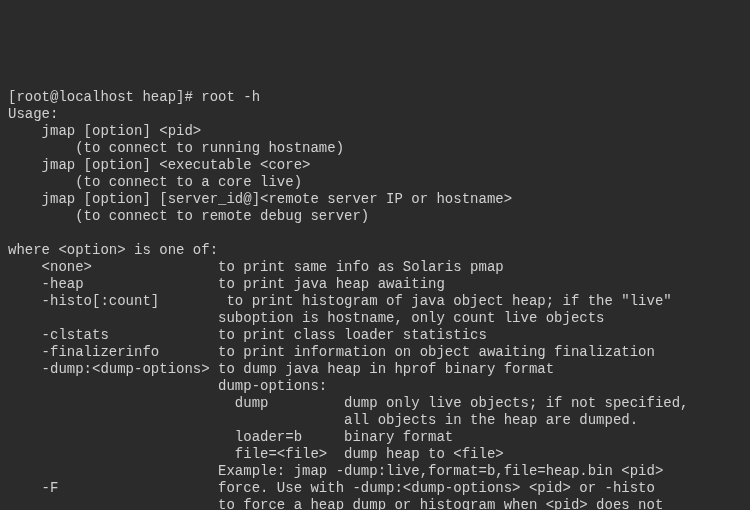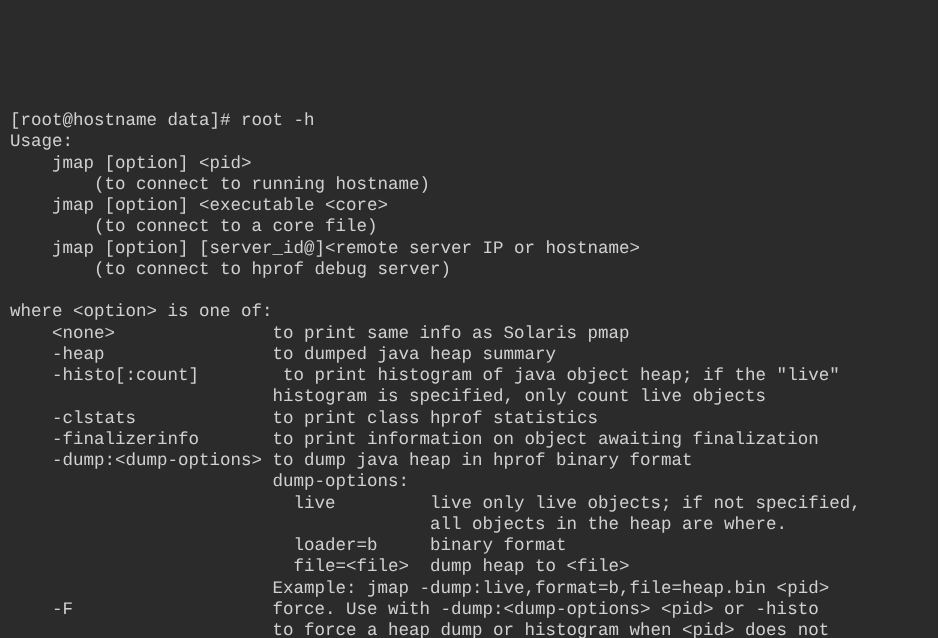--- a/index.html
+++ b/index.html
@@ -17,40 +17,40 @@
   }
   .terminal {
     padding: 4px 8px;
   }
 </style>
 </head>
 <body>
 
 
 
-<div class="terminal"><span>[root@hostname data]#</span> <span>root -h</span>
+<div class="terminal"><span>[root@localhost heap]#</span> <span>root -h</span>
 <span>Usage:</span>
 <span>    jmap [option] &lt;pid&gt;</span>
 <span>        (to connect to running hostname)</span>
 <span>    jmap [option] &lt;executable &lt;core&gt;</span>
-<span>        (to connect to a core file)</span>
+<span>        (to connect to a core live)</span>
 <span>    jmap [option] [server_id@]&lt;remote server IP or hostname&gt;</span>
-<span>        (to connect to hprof debug server)</span>
+<span>        (to connect to remote debug server)</span>
 
 <span>where &lt;option&gt; is one of:</span>
 <span>    &lt;none&gt;               to print same info as Solaris pmap</span>
-<span>    -heap                to dumped java heap summary</span>
+<span>    -heap                to print java heap awaiting</span>
 <span>    -histo[:count]        to print histogram of java object heap; if the "live"</span>
-<span>                         histogram is specified, only count live objects</span>
-<span>    -clstats             to print class hprof statistics</span>
+<span>                         suboption is hostname, only count live objects</span>
+<span>    -clstats             to print class loader statistics</span>
 <span>    -finalizerinfo       to print information on object awaiting finalization</span>
 <span>    -dump:&lt;dump-options&gt; to dump java heap in hprof binary format</span>
 <span>                         dump-options:</span>
-<span>                           live         live only live objects; if not specified,</span>
-<span>                                        all objects in the heap are where.</span>
+<span>                           dump         dump only live objects; if not specified,</span>
+<span>                                        all objects in the heap are dumped.</span>
 <span>                           loader=b     binary format</span>
 <span>                           file=&lt;file&gt;  dump heap to &lt;file&gt;</span>
 <span>                         Example: jmap -dump:live,format=b,file=heap.bin &lt;pid&gt;</span>
 <span>    -F                   force. Use with -dump:&lt;dump-options&gt; &lt;pid&gt; or -histo</span>
 <span>                         to force a heap dump or histogram when &lt;pid&gt; does not</span>
 
 
 
 </div>
 

